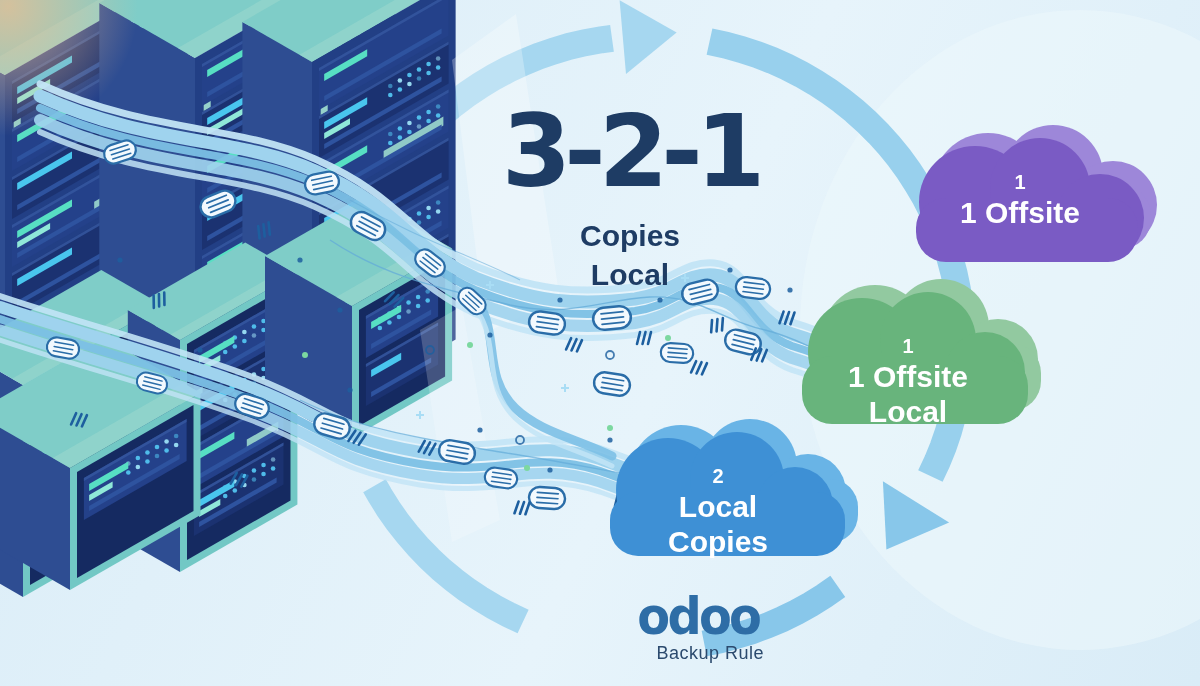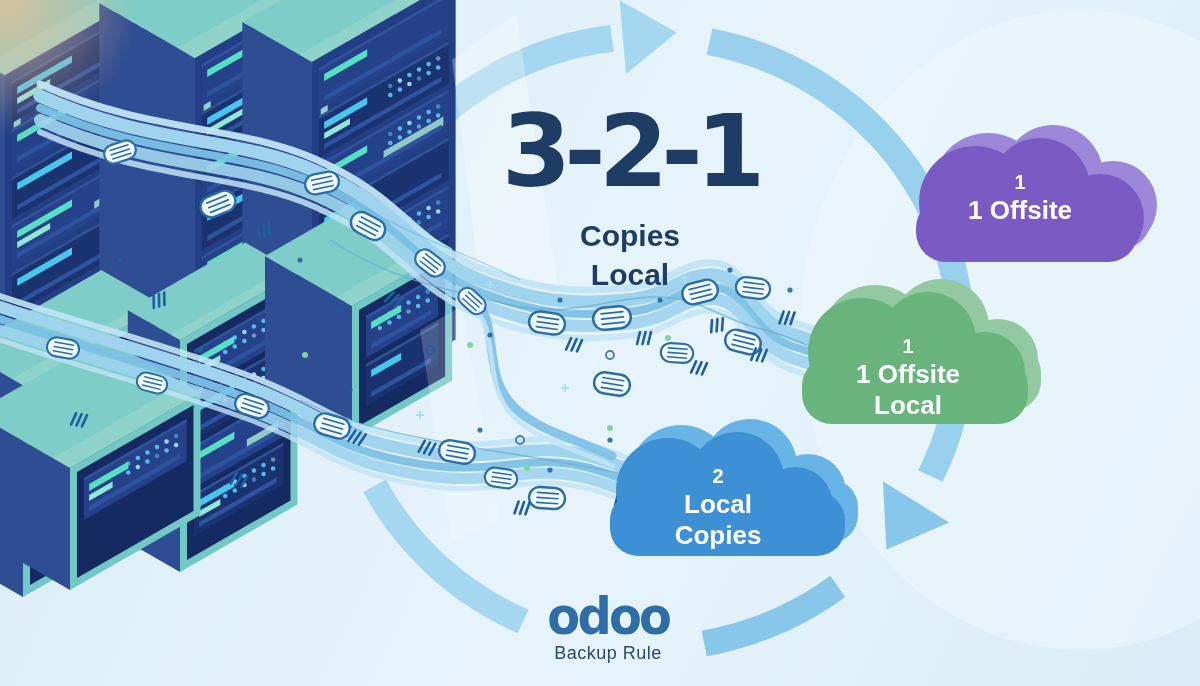--- a/index.html
+++ b/index.html
@@ -8,25 +8,25 @@
     background:linear-gradient(115deg,var(--background,#d9ecf7) 0%,var(--background_light,#e7f4fb) 55%,var(--background,#dceef8) 100%);
     font-family:"Liberation Sans",sans-serif;
   }
   .scene{position:absolute;left:0;top:0;width:1200px;height:686px;}
   .title-block{position:absolute;left:455px;top:86px;width:350px;text-align:center;color:var(--title_navy,#1e3c64);}
   .title-number{font-family:"DejaVu Sans",sans-serif;font-size:100px;font-weight:800;letter-spacing:-7px;line-height:1.02;margin:15px;}
   .title-sub{font-size:30px;font-weight:700;line-height:1.22;margin-top:8px;}
   .title-sub.t2{margin-top:2px;}
   .cloud-label{position:absolute;text-align:center;color:var(--cloud_text,#ffffff);font-weight:700;}
   .cloud-label .l1{display:block;font-size:20px;line-height:1.25;}
-  .cloud-label .l2,.cloud-label .l3{display:block;font-size:26px;line-height:1.18;}
+  .cloud-label .l2,.cloud-label .l3{display:block;font-size:30px;line-height:1.18;}
   .cloud-label.purple{left:920px;top:170px;width:200px;}
   .cloud-label.green{left:808px;top:334px;width:200px;}
   .cloud-label.blue{left:618px;top:464px;width:200px;}
-  .brand{position:absolute;left:478px;top:590px;width:260px;text-align:center;}
+  .brand{position:absolute;left:504px;top:590px;width:260px;text-align:right;}
   .brand-logo{font-family:"DejaVu Sans",sans-serif;font-size:52px;font-weight:800;letter-spacing:-3px;line-height:1;display:inline-block;transform:scaleX(.92);color:var(--logo_blue,#2e6da6);}
   .brand-tag{font-size:18px;color:var(--tagline_navy,#2b4a6e);margin-top:1px;letter-spacing:.5px;}
 </style>
 </head>
 <body>
 
 <div class="stage">
 
   <svg class="scene" id="scene" viewBox="0 0 1200 686">
       <g>

